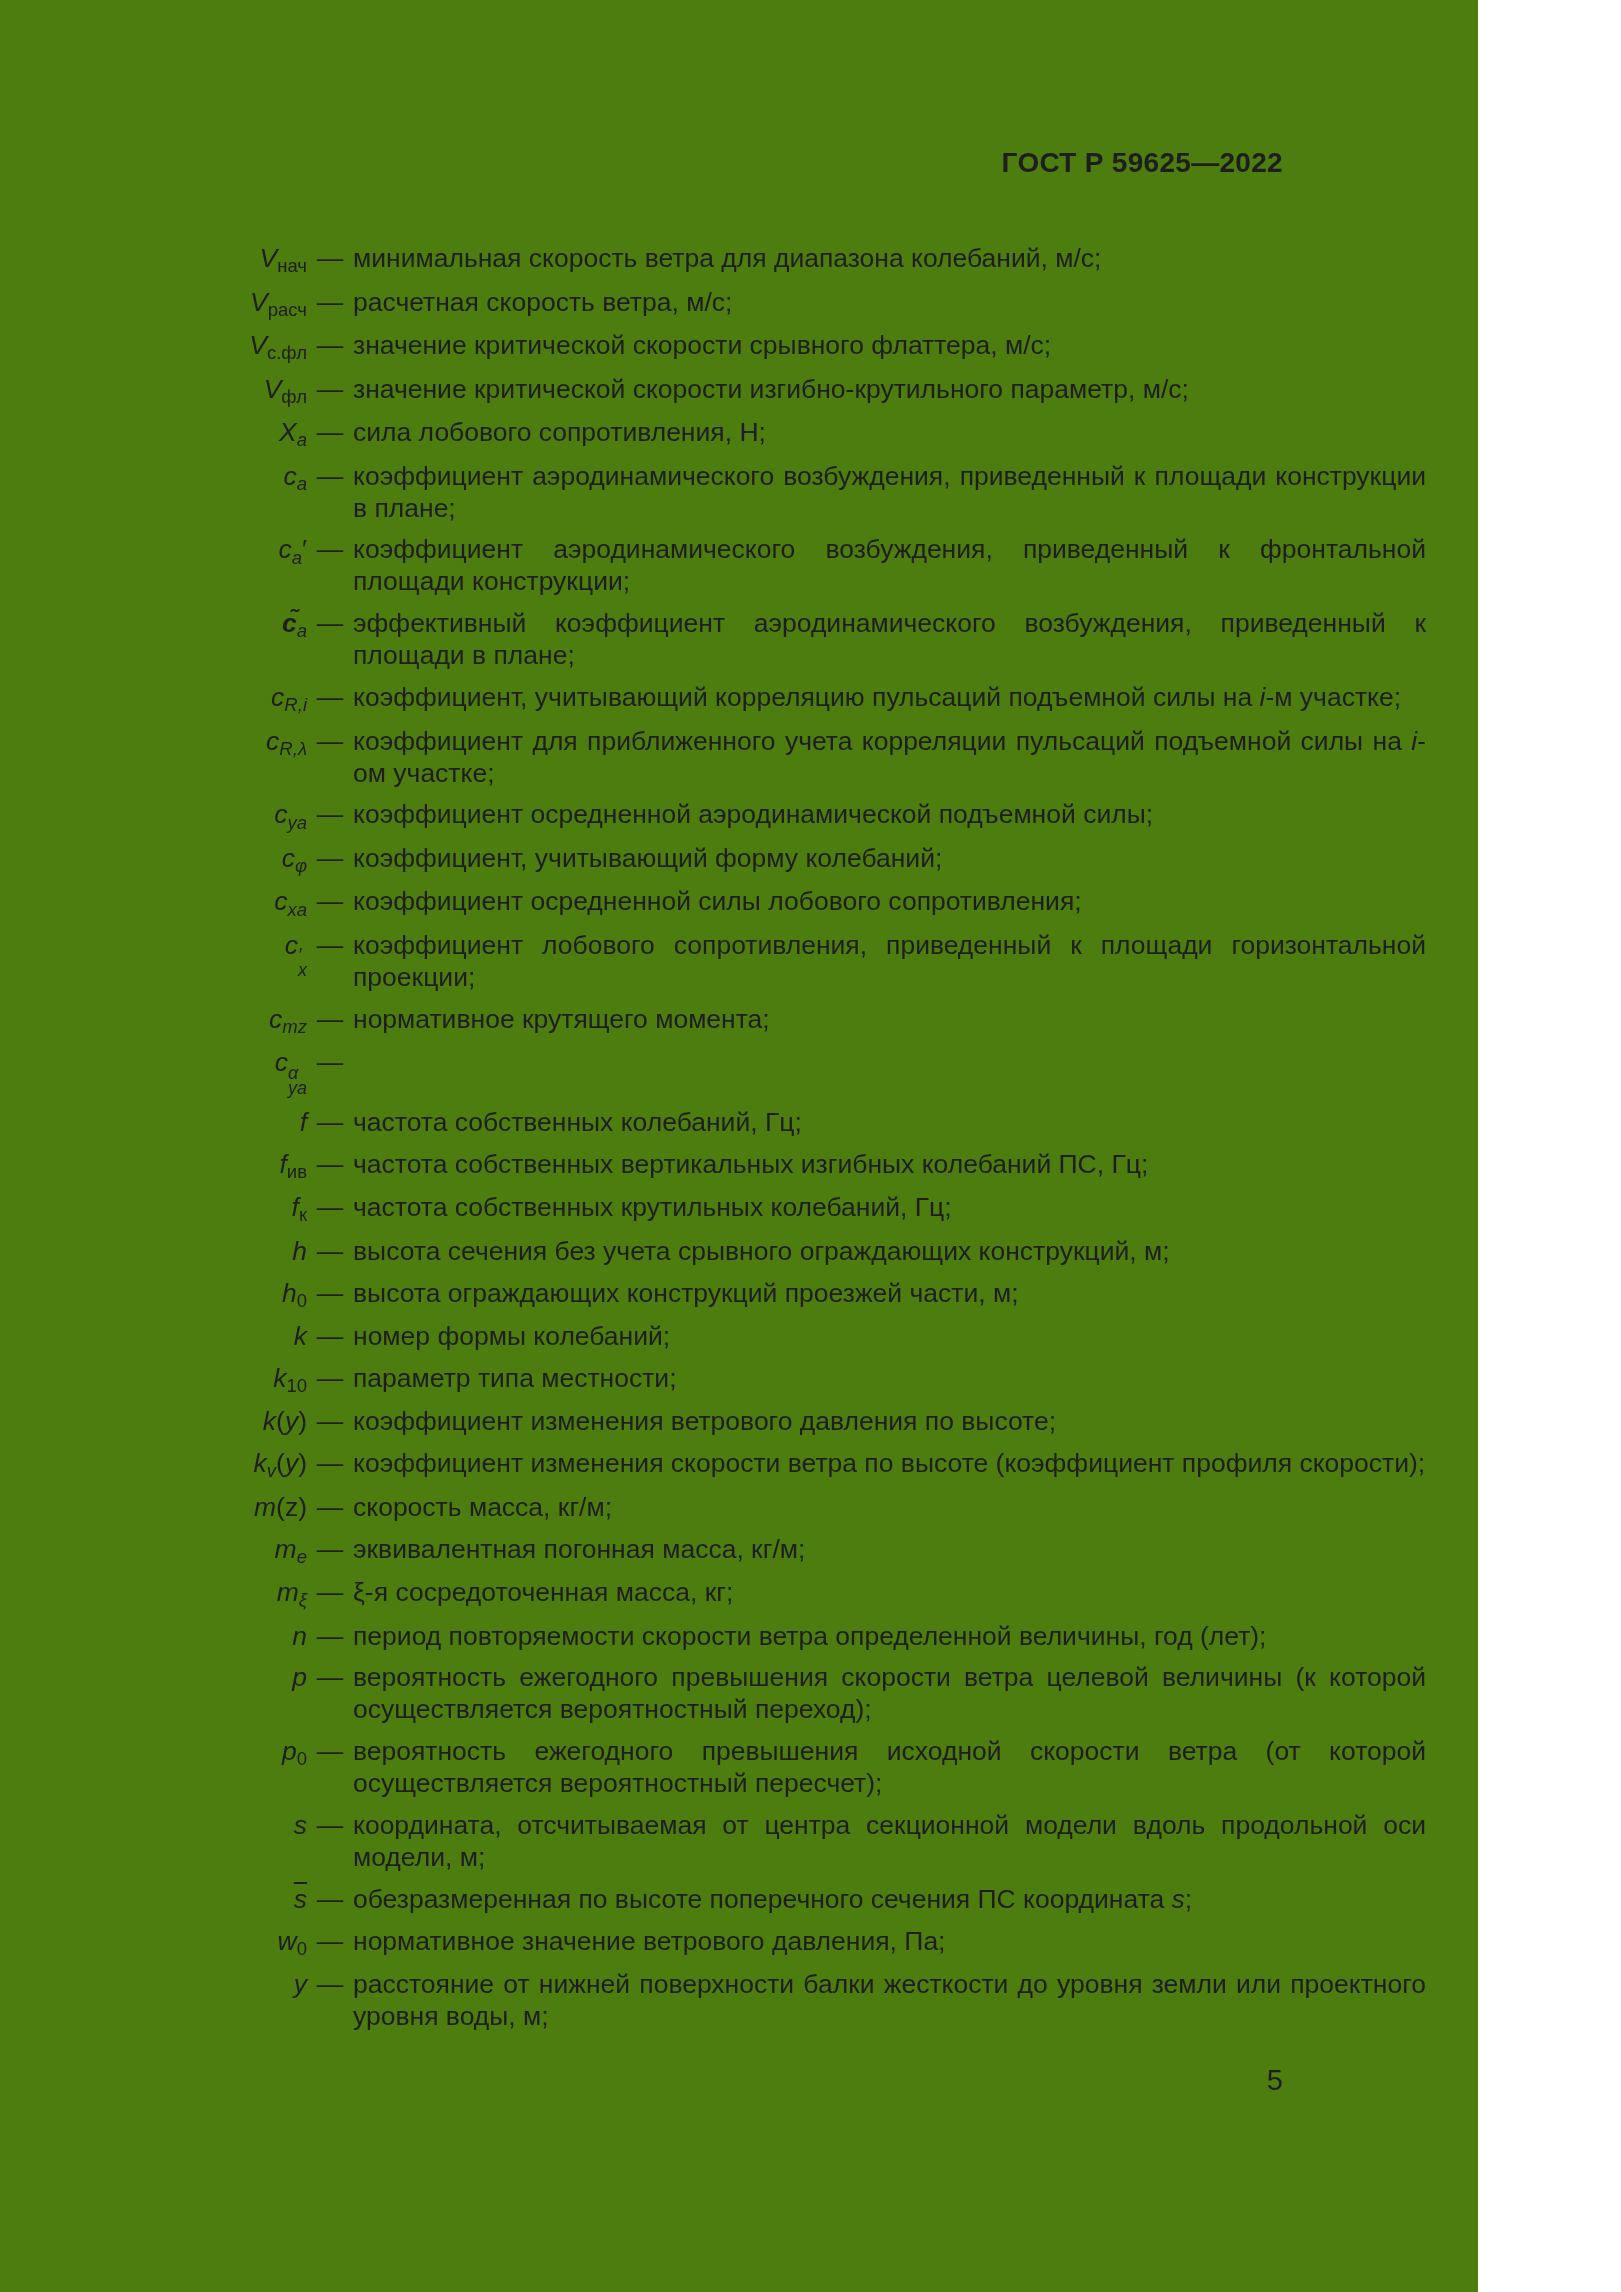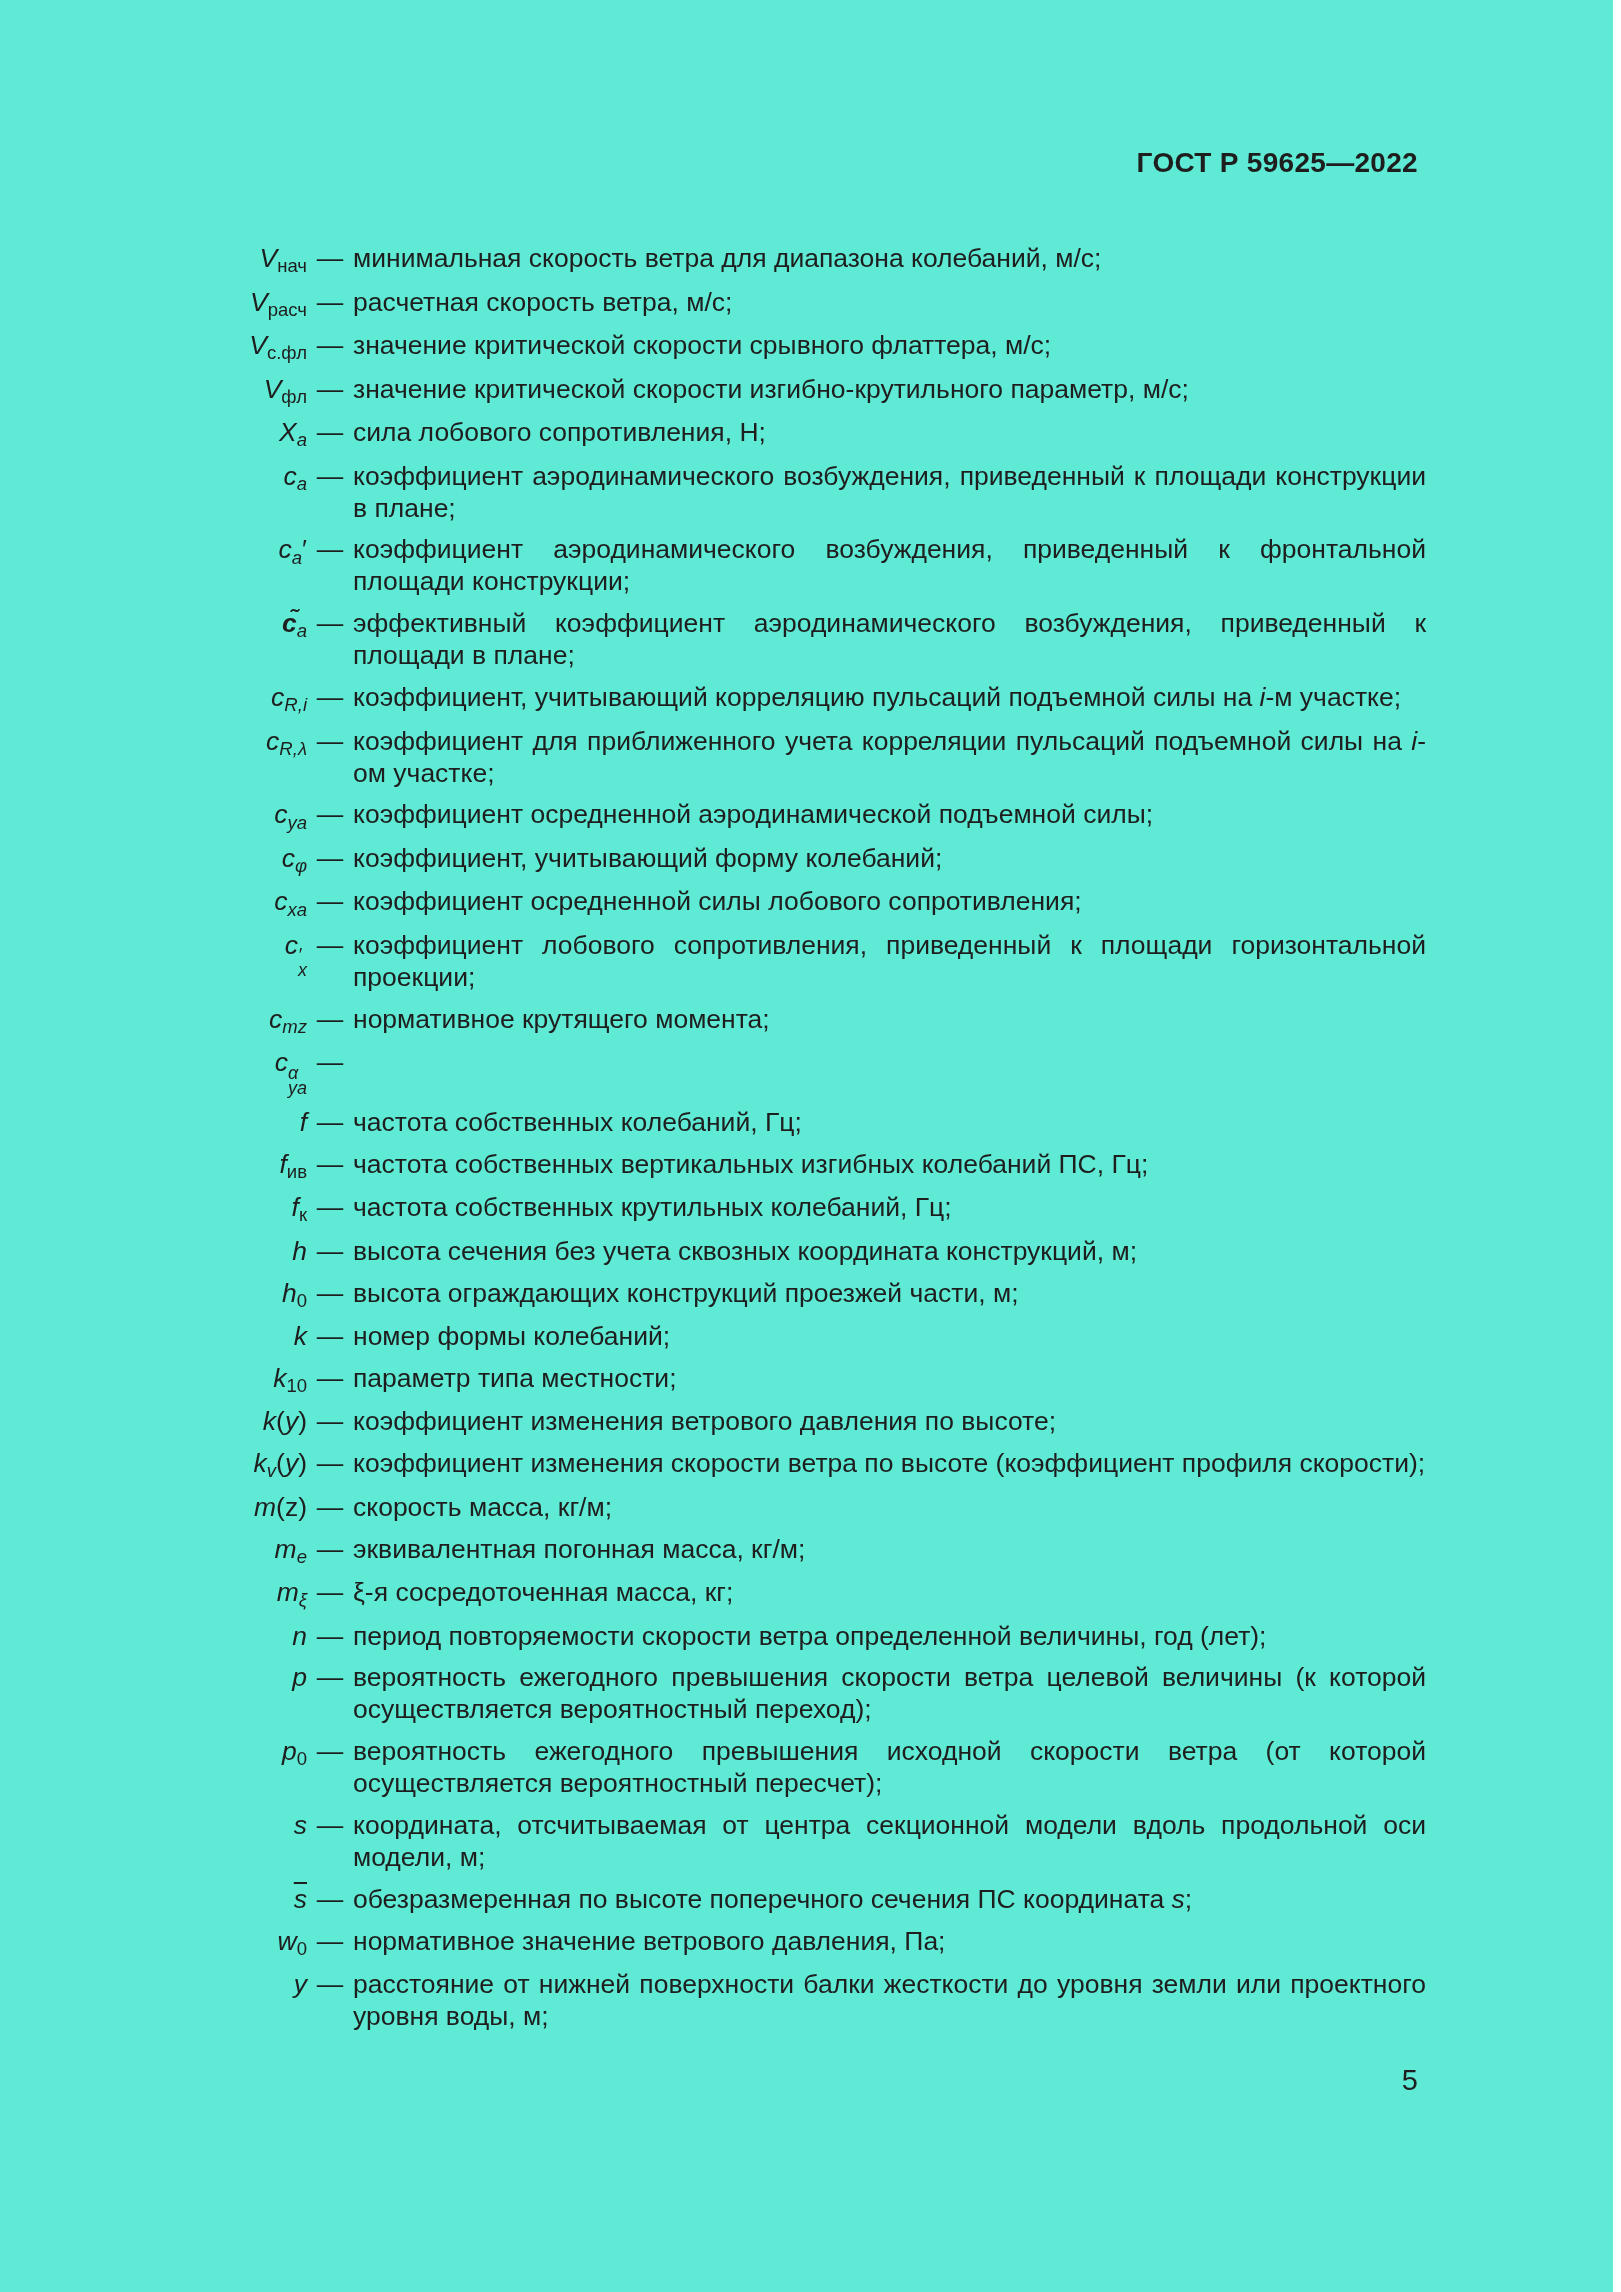--- a/index.html
+++ b/index.html
@@ -1,22 +1,22 @@
 <!DOCTYPE html>
 <html><head>
 <meta charset="utf-8">
 <style>
   * { margin: 0; padding: 0; box-sizing: border-box; }
   html, body { background: #ffffff; }
   body { font-family: "Liberation Sans", sans-serif; }
   .page {
     position: relative;
-    width: 1613px;
+    width: 1478px;
     height: 2293px;
-    background: #5eead4;
+    background: #4d7c0f;
     color: #1e1e1e;
     overflow: hidden;
   }
   .doc-header {
     position: absolute;
     top: 147px;
     right: 195px;
     font-size: 28px;
     font-weight: 700;
     letter-spacing: 0.3px;
@@ -176,21 +176,21 @@
         <span class="desc">частота собственных вертикальных изгибных колебаний ПС, Гц;</span>
       </div>
       <div class="row">
         <span class="sym"><span class="it">f</span><sub class="">к</sub></span>
         <span class="dash">—</span>
         <span class="desc">частота собственных крутильных колебаний, Гц;</span>
       </div>
       <div class="row">
         <span class="sym"><span class="it">h</span></span>
         <span class="dash">—</span>
-        <span class="desc">высота сечения без учета сквозных координата конструкций, м;</span>
+        <span class="desc">высота сечения без учета срывного ограждающих конструкций, м;</span>
       </div>
       <div class="row">
         <span class="sym"><span class="it">h</span><sub class="">0</sub></span>
         <span class="dash">—</span>
         <span class="desc">высота ограждающих конструкций проезжей части, м;</span>
       </div>
       <div class="row">
         <span class="sym"><span class="it">k</span></span>
         <span class="dash">—</span>
         <span class="desc">номер формы колебаний;</span>

